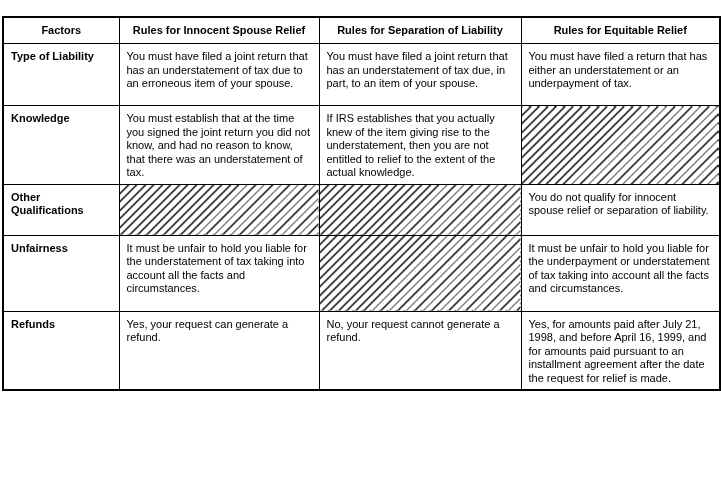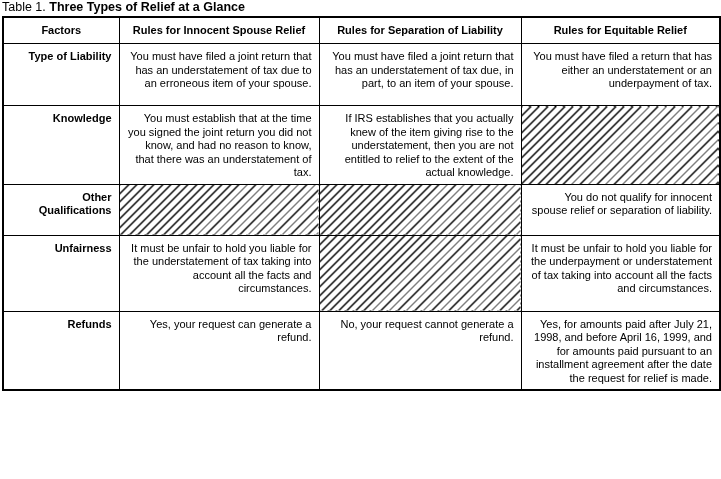--- a/index.html
+++ b/index.html
@@ -34,21 +34,21 @@
     border-collapse: collapse;
     table-layout: fixed;
     width: 717px;
     border: 2px solid #000000;
   }
   .relief-table th, .relief-table td {
     border: 1px solid #000000;
     font-size: 11px;
     line-height: 13.5px;
     vertical-align: top;
-    text-align: right;
+    text-align: left;
     padding: 6px 7px 4px 7px;
     overflow: hidden;
   }
   .relief-table thead th {
     font-weight: bold;
     text-align: center;
     vertical-align: middle;
     padding: 4px 4px;
     height: 17px;
   }
@@ -72,23 +72,20 @@
   tr.row-r2     { height: 75px; }
   tr.row-r3     { height: 51px; }
   tr.row-r4     { height: 76px; }
   tr.row-r5     { height: 69px; padding-left: 44px; }
 </style>
 </head>
 <body>
 
 <div class="page">
 
-  <div class="doc-title">
-    <span class="title-prefix">Table 1. </span><span class="title-main">Three Types of Relief at a Glance</span>
-  </div>
 
   <table class="relief-table">
     <colgroup>
       <col style="width:116px">
       <col style="width:200px">
       <col style="width:202px">
       <col style="width:199px">
     </colgroup>
     <thead>
       <tr class="row-h">

